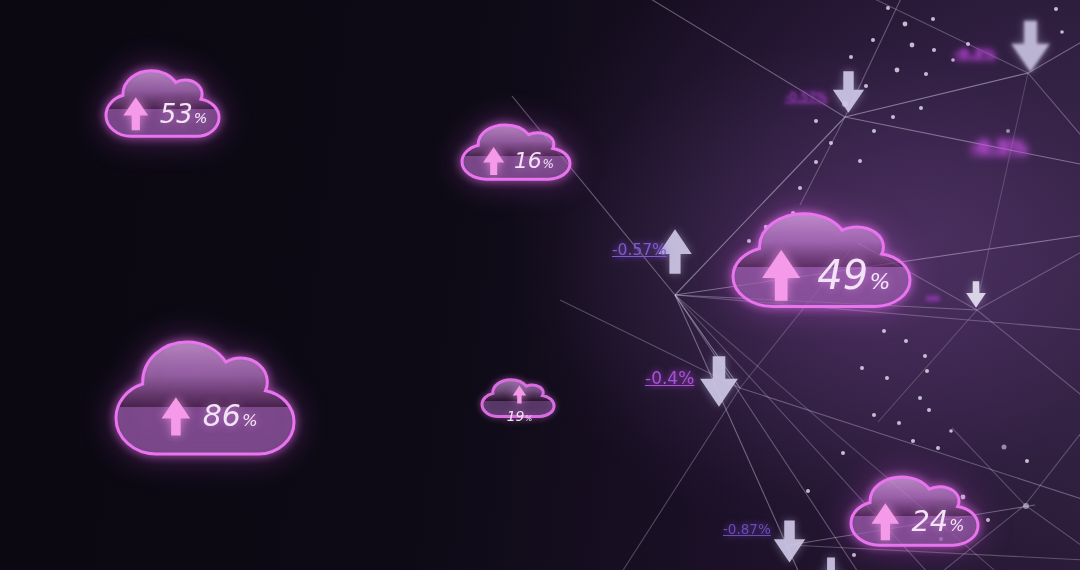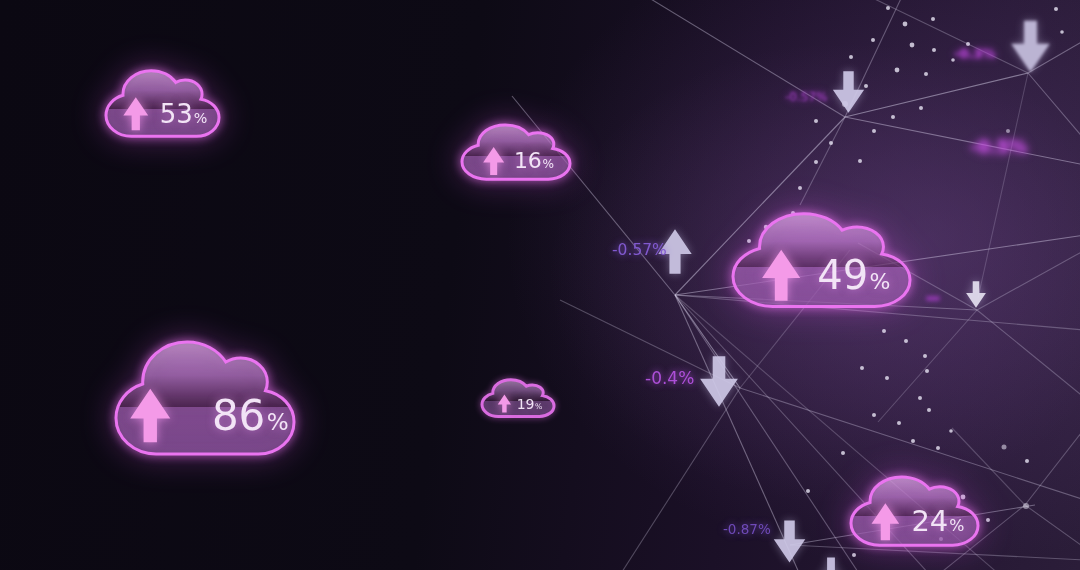--- a/index.html
+++ b/index.html
@@ -13,32 +13,32 @@
   }
   .net{position:absolute;left:0;top:0;width:1080px;height:570px;}
   .cloud{position:absolute;}
   .cloud .shape{
     position:absolute;left:0;top:0;width:100%;height:100%;overflow:visible;
     filter:drop-shadow(0 0 5px rgba(242,120,245,.85)) drop-shadow(0 0 16px rgba(205,85,225,.45));
   }
   .cloud.dim .shape{filter:drop-shadow(0 0 3px rgba(235,115,240,.6));opacity:.93;}
   .cloud-content{
     position:absolute;left:7%;right:3%;top:40%;height:48%;
-    display:flex;align-items:center;justify-content:center;gap:.38em;
+    display:flex;align-items:center;justify-content:center;gap:.38em;font-style:italic;
   }
   .uparrow{width:1.06em;height:1.36em;flex:none;
     filter:drop-shadow(0 0 5px rgba(246,150,240,.7));}
   .pct{display:flex;align-items:baseline;color:#f2e4f6;
     text-shadow:0 0 8px rgba(240,160,245,.5);line-height:1;}
   .pct .suffix{font-size:.55em;margin-left:.06em;}
   .net-arrow{position:absolute;opacity:.92;}
   .net-arrow svg{display:block;width:100%;height:100%;
     filter:drop-shadow(0 0 4px rgba(205,198,235,.45));}
   .net-label{position:absolute;line-height:1;white-space:nowrap;
-    text-shadow:0 0 7px currentColor;}
+    text-shadow:0 0 7px currentColor;text-decoration:underline;}
   .smudge{position:absolute;background:#a33cc4;filter:blur(2.2px);opacity:.8;border-radius:2px;}
 </style>
 </head>
 <body>
 
 <div class="stage">
 
   <svg width="0" height="0" style="position:absolute" aria-hidden="true">
     <defs>
       <linearGradient id="cg" x1="0" y1="0" x2="0" y2="1">
@@ -216,36 +216,36 @@
         <span>16</span>
           <span class="suffix">%</span>
       </div>
     </div>
   </div>
 
   <div class="cloud" style="left:116px;top:334px;width:178px;height:128px;">
     <svg class="shape" viewBox="0 0 640 512" preserveAspectRatio="none">
         <use href="#cloudPath"></use>
       </svg>
-    <div class="cloud-content" style="font-size:42px;justify-content:space-between;">
+    <div class="cloud-content" style="font-size:30px;">
       <svg class="uparrow" viewBox="0 0 60 76">
           <use href="#arrowUpPink"></use>
         </svg>
       <div class="pct">
         <span>86</span>
           <span class="suffix">%</span>
       </div>
     </div>
   </div>
 
   <div class="cloud dim" style="left:482px;top:377px;width:72px;height:42px;">
     <svg class="shape" viewBox="0 0 640 512" preserveAspectRatio="none">
         <use href="#cloudPath"></use>
       </svg>
-    <div class="cloud-content" style="font-size:14px;">
+    <div class="cloud-content" style="font-size:14px;flex-direction:column;">
       <svg class="uparrow" viewBox="0 0 60 76">
           <use href="#arrowUpPink"></use>
         </svg>
       <div class="pct">
         <span>19</span>
           <span class="suffix">%</span>
       </div>
     </div>
   </div>
 

